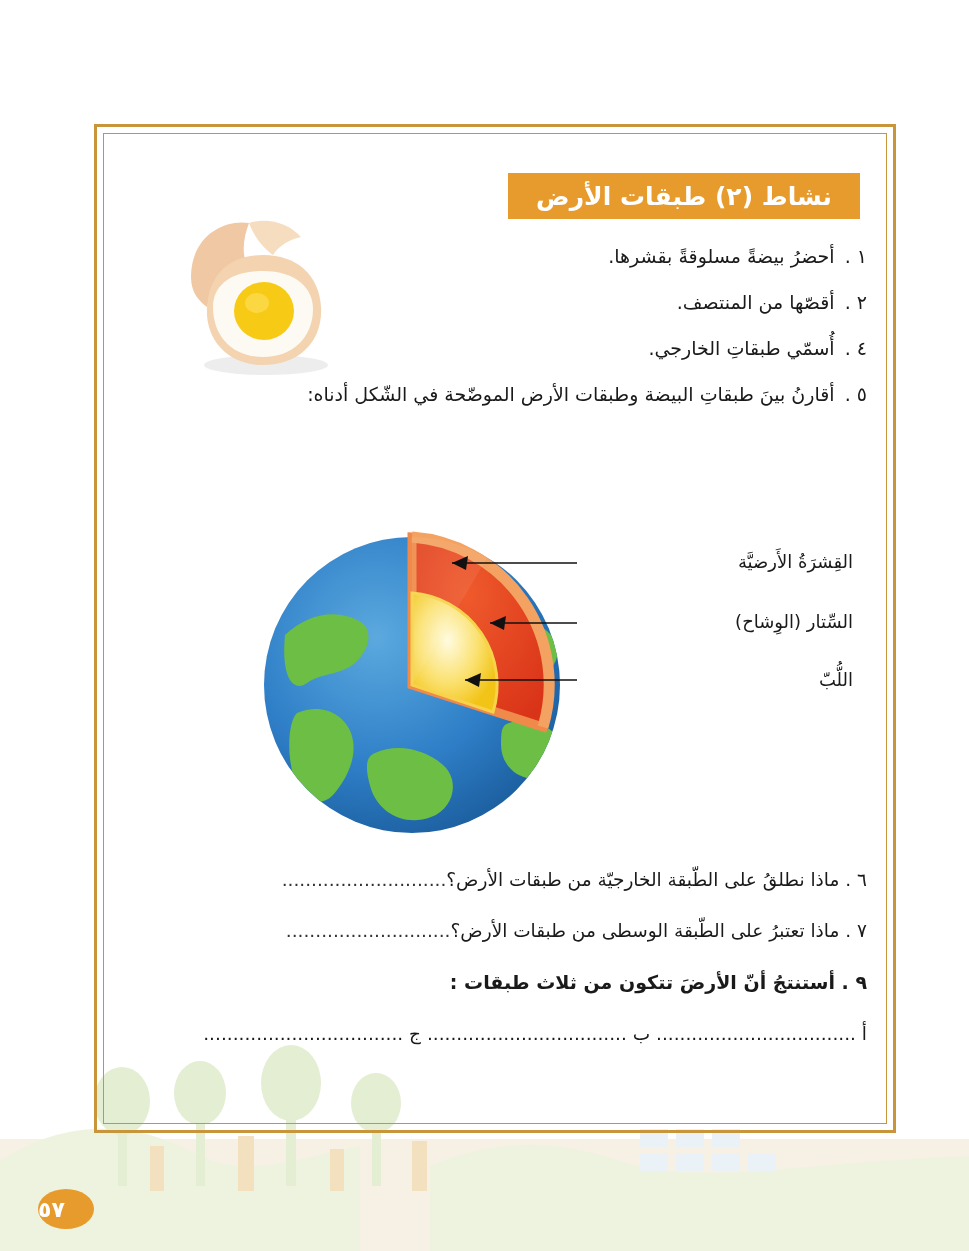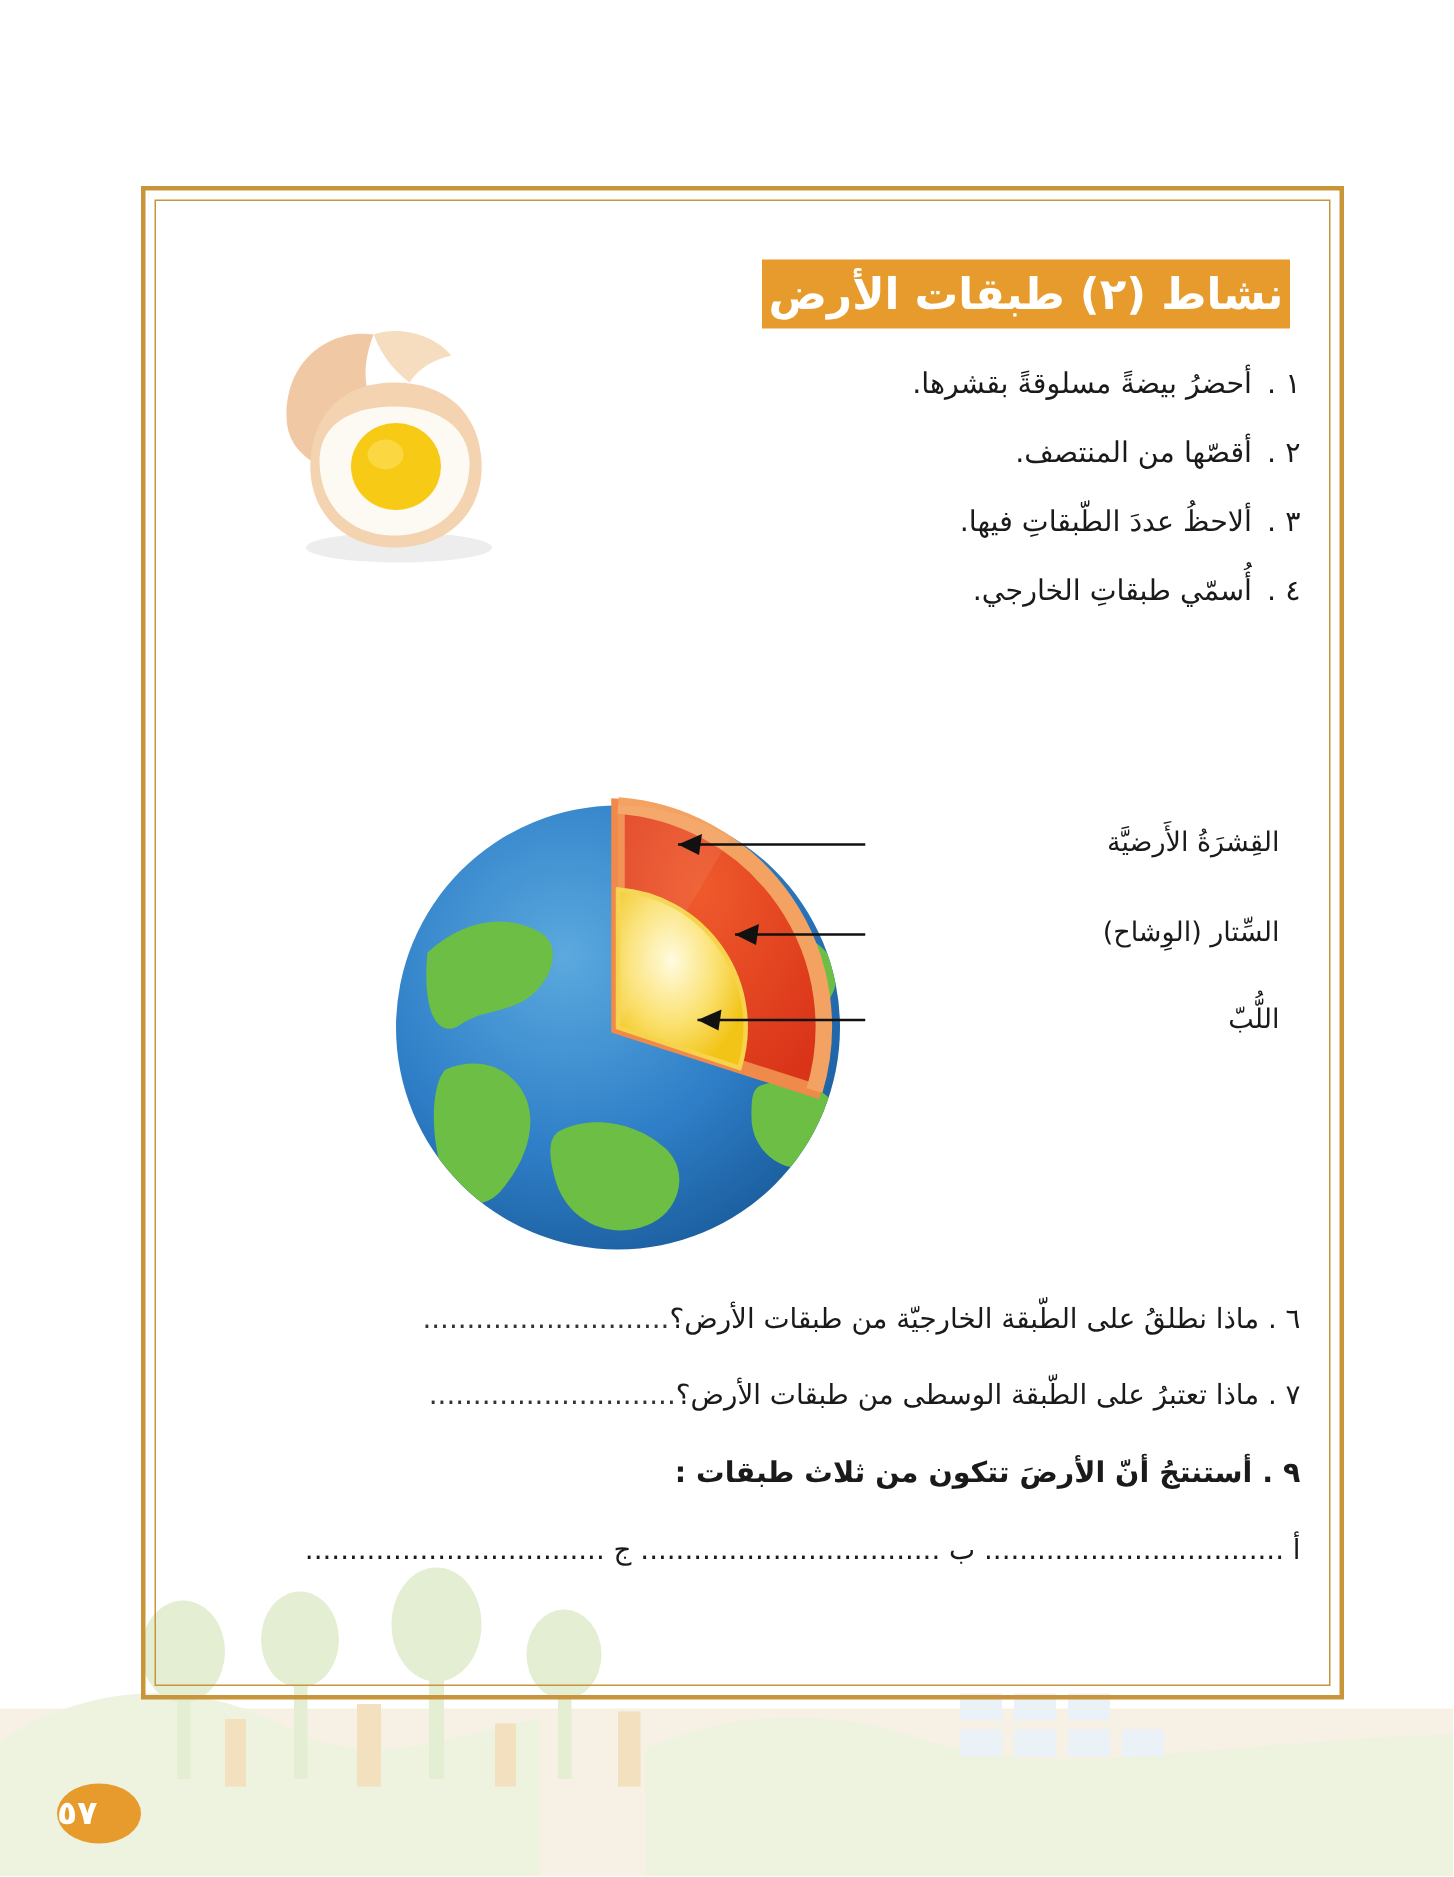--- a/index.html
+++ b/index.html
@@ -53,21 +53,21 @@
     top: 46px;
     width: 352px;
     height: 46px;
     background: #e79b2c;
     display: flex;
     align-items: center;
     justify-content: center;
   }
   .title-bar .title-text {
     color: #ffffff;
-    font-size: 29px;
+    font-size: 25px;
     font-weight: bold;
     letter-spacing: 0px;
     white-space: nowrap;
   }
 
   
   .egg-wrap {
     position: absolute;
     left: 74px;
     top: 88px;
@@ -229,26 +229,26 @@
   <div class="steps">
     <div class="step">
       <span class="num">١ .</span>
       <span>أحضرُ بيضةً مسلوقةً بقشرها.</span>
     </div>
     <div class="step">
       <span class="num">٢ .</span>
       <span>أقصّها من المنتصف.</span>
     </div>
     <div class="step">
-      <span class="num">٣ .</span>
-      <span>ألاحظُ عددَ الطّبقاتِ فيها.</span>
-    </div>
-    <div class="step">
       <span class="num">٤ .</span>
       <span>أُسمّي طبقاتِ الخارجي.</span>
+    </div>
+    <div class="step">
+      <span class="num">٥ .</span>
+      <span>أقارنُ بينَ طبقاتِ البيضة وطبقات الأرض الموضّحة في الشّكل أدناه:</span>
     </div>
   </div>
 
   <div class="earth-block">
     <svg class="earth-svg" width="330" height="330" viewBox="0 0 330 330">
       <defs>
         <radialGradient id="oceanGrad" cx="38%" cy="34%" r="72%">
           <stop offset="0%" stop-color="#5ba9de"></stop>
           <stop offset="60%" stop-color="#2f7fc8"></stop>
           <stop offset="100%" stop-color="#1b5e9e"></stop>

